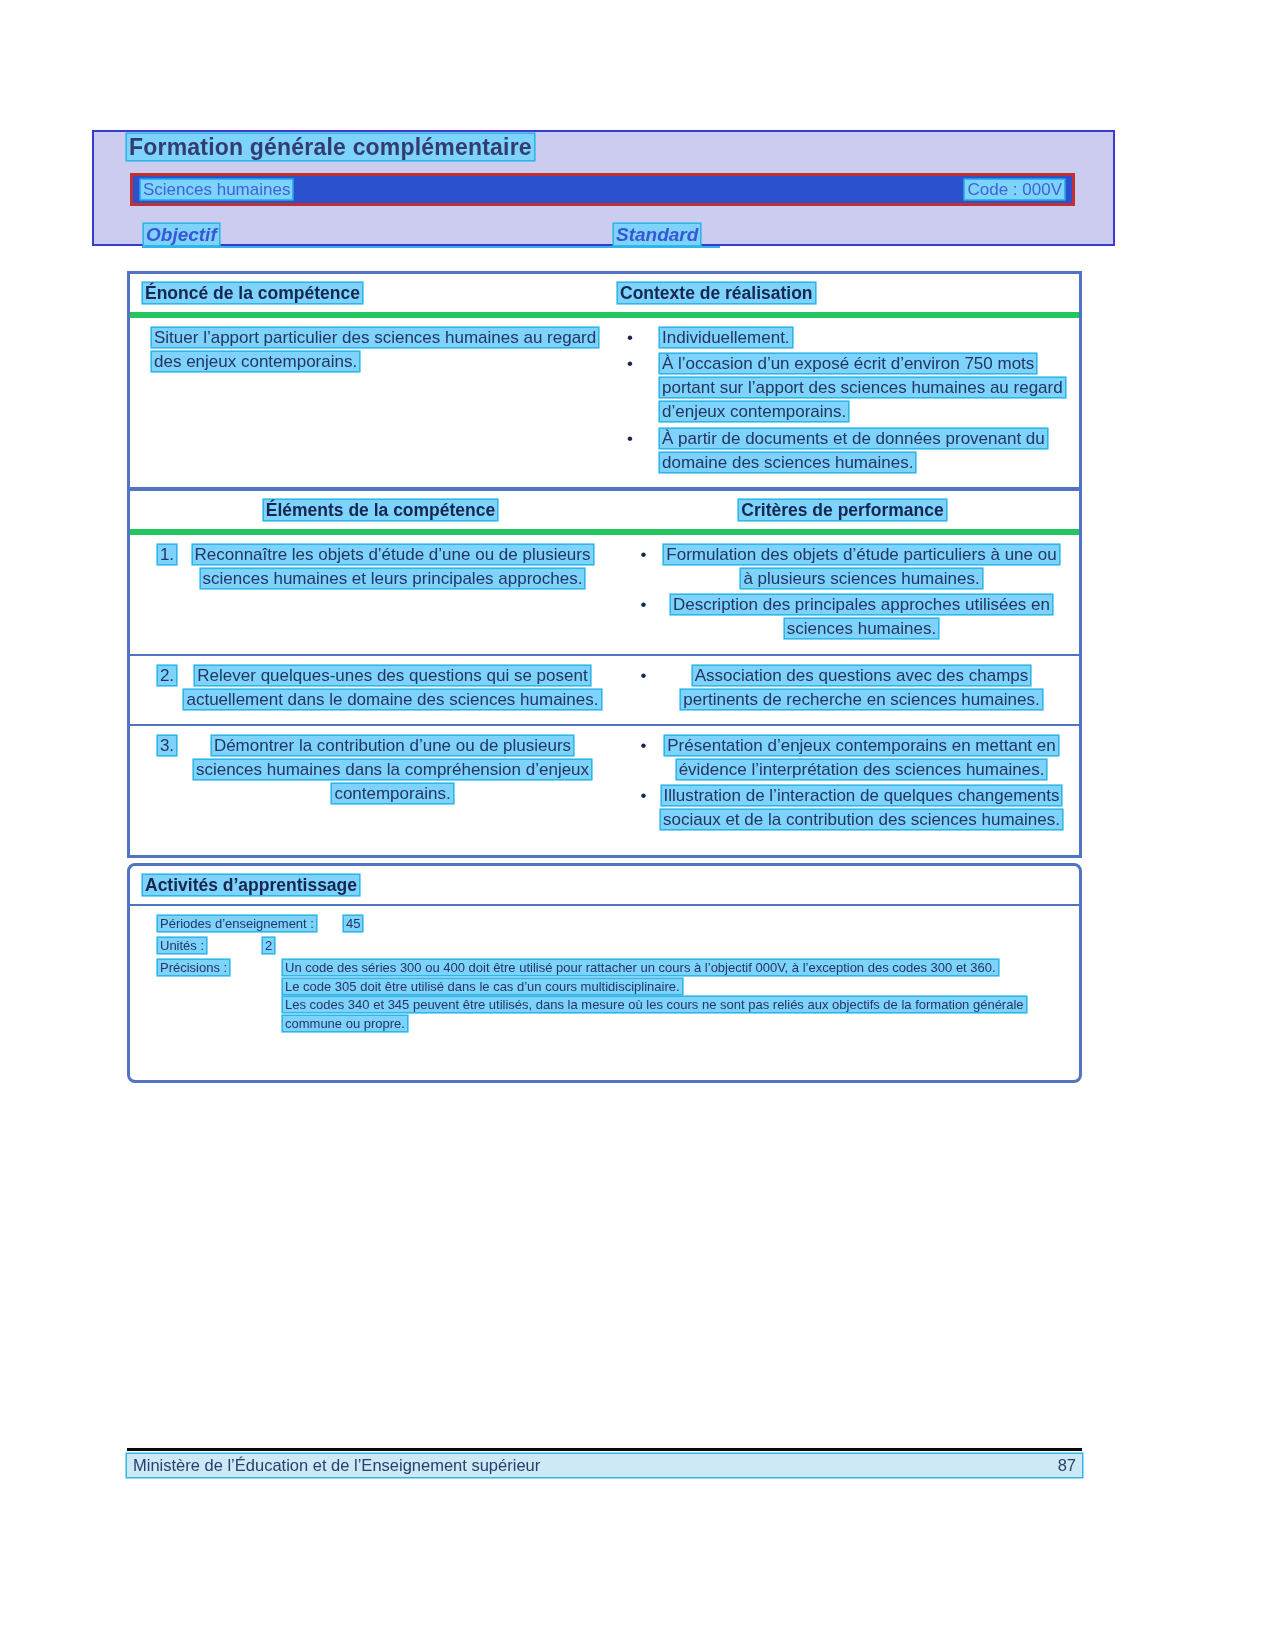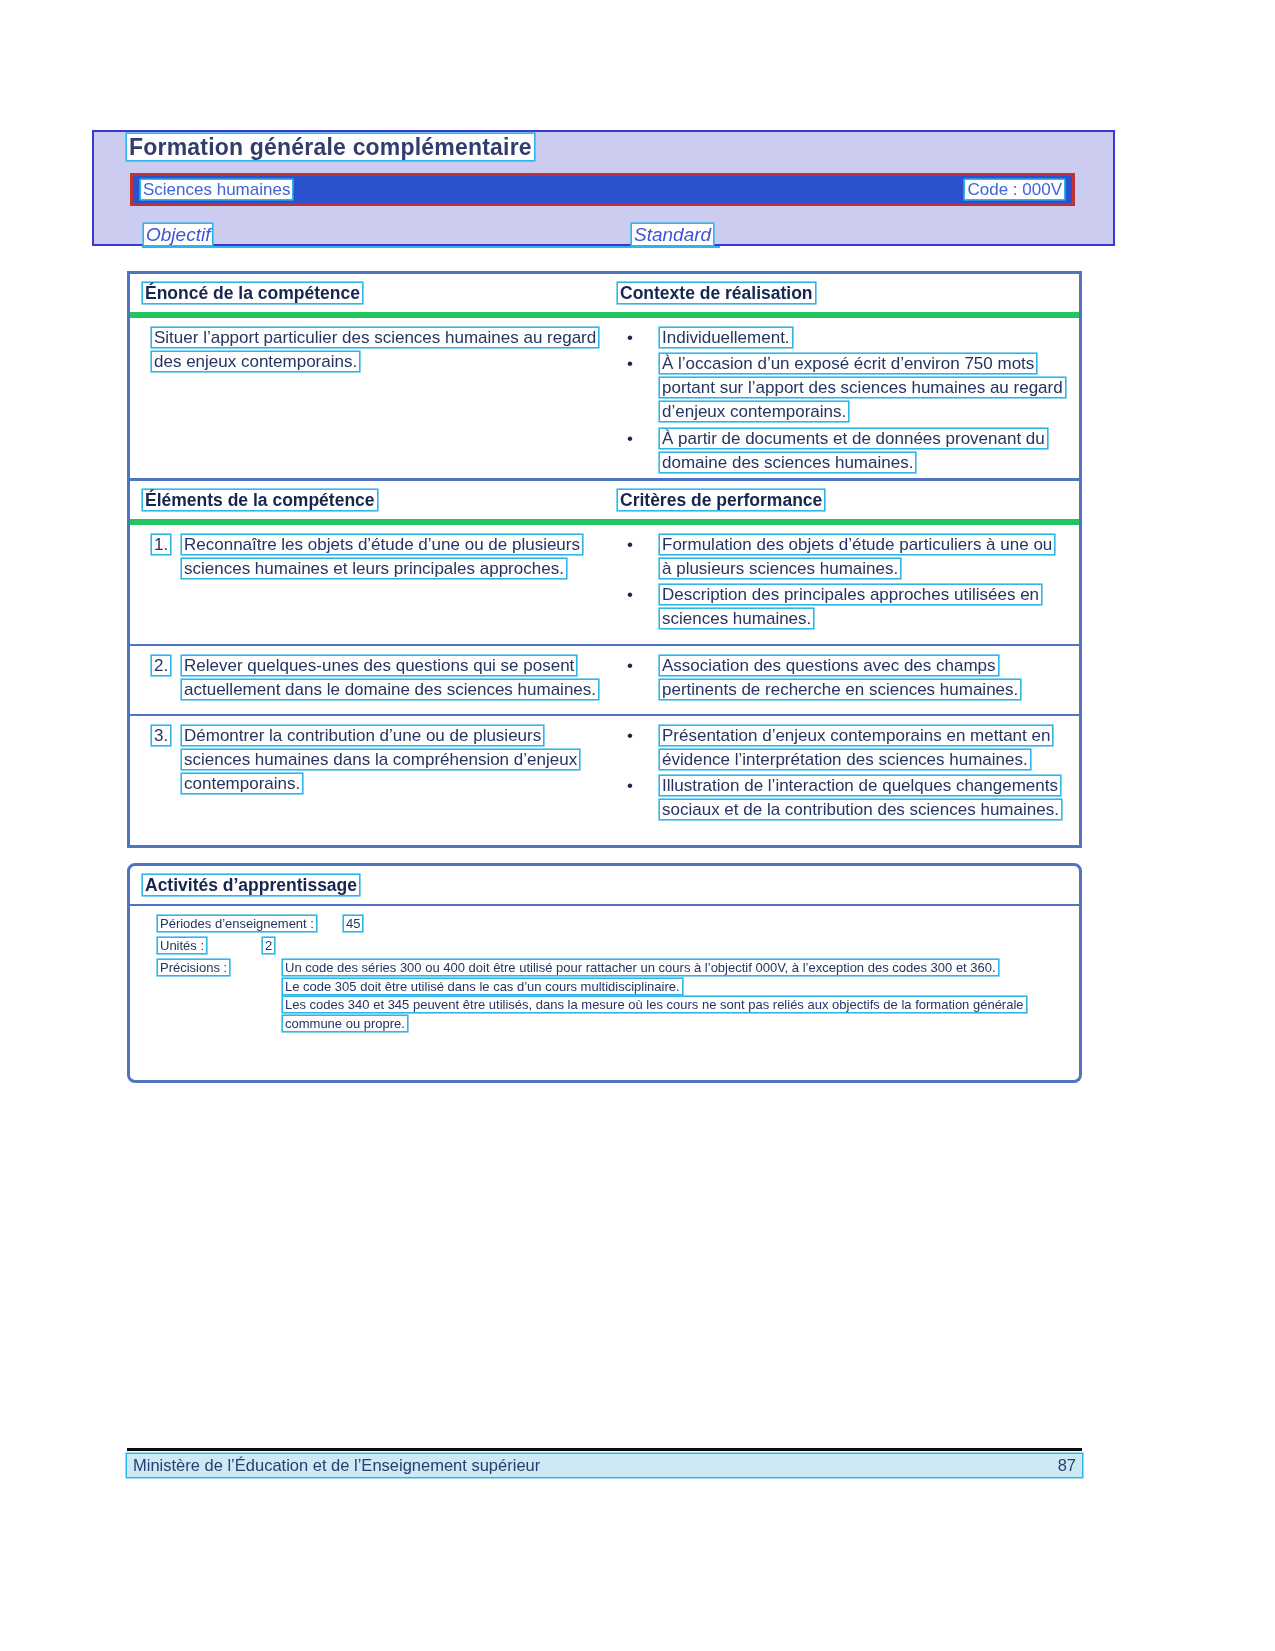--- a/index.html
+++ b/index.html
@@ -3,21 +3,21 @@
 <meta charset="utf-8">
 <style>
   * { margin:0; padding:0; box-sizing:border-box; }
   html,body { background:#ffffff; }
   body { font-family:"Liberation Sans", sans-serif; }
 
   .page { position:relative; width:1275px; height:1651px; background:#ffffff; overflow:hidden; color:#253561; }
 
   
   .hl {
-    background:#ffffff;
+    background:#7dd3fc;
     box-shadow:0 0 0 1.6px #2eb6e9;
     padding:0 2px;
     -webkit-box-decoration-break:clone;
     box-decoration-break:clone;
   }
 
   
   .top-header {
     position:absolute; left:92px; top:130px; width:1023px; height:116px;
     background:#cbccf0; border:2px solid #3a3ad0;
@@ -31,32 +31,32 @@
     background:#2b51cf; border:3px solid #c03232;
     display:flex; align-items:center; justify-content:space-between; padding:0 8px;gap:32px;
   }
   .banner .subject, .banner .code { font-size:17px; color:#3f62d8; }
   .obj-std {
     position:absolute; left:48px; top:92px; width:578px; height:24px;
     border-bottom:2px solid #2eb6e9;
   }
   .obj-label, .std-label {
     position:absolute; top:0;
-    font-size:19px; font-weight:normal; font-style:italic; color:#3c55d4;
+    font-size:19px; font-weight:bold; font-style:italic; color:#3c55d4;
   }
   .obj-label { left:2px; }
-  .std-label { left:490px; }
+  .std-label { left:472px; }
 
   
   .box {
     position:absolute; left:127px; width:955px;
     border:3px solid #4f74c2; background:#ffffff;
   }
   .box1 { top:271px; min-height:186px; }
-  .box2 { top:478px; min-height:370px; }
+  .box2 { top:488px; min-height:370px;text-align:center; }
   .box3 { top:863px; min-height:220px;border-radius:8px; }
 
   .tbl-head {
     display:grid; grid-template-columns:475px 1fr;
     padding:9px 12px 8px 13px;
     border-bottom:6px solid #22c55e;
     font-weight:bold; font-size:17.5px; color:#17264f;
   }
   .tbl-row {
     display:grid; grid-template-columns:475px 1fr;

